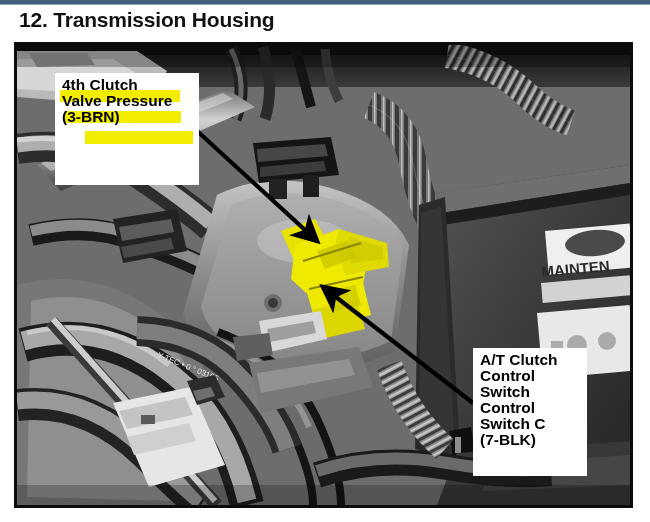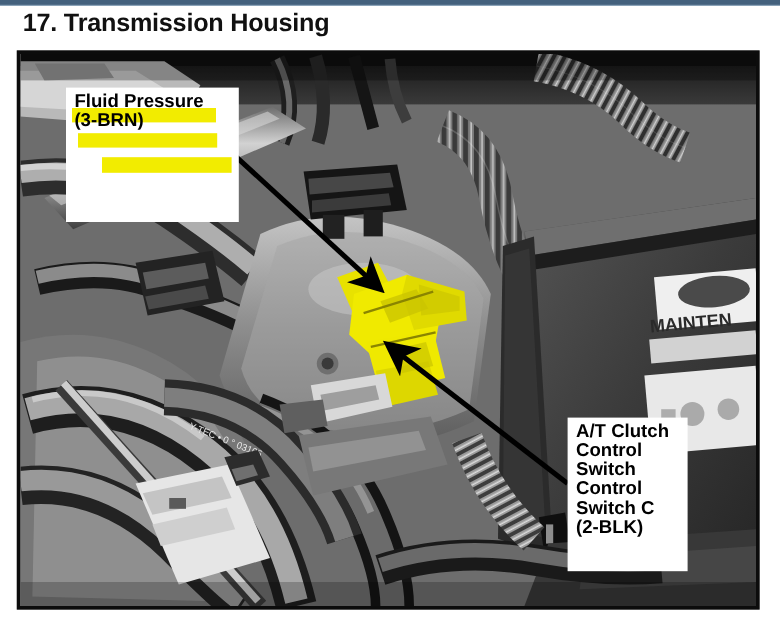--- a/index.html
+++ b/index.html
@@ -83,39 +83,39 @@
   #callout-switch {
     left: 38px;
     top: 28px;
     width: 144px;
     height: 112px;
     font-size: 15.5px;
   }
   #callout-solenoid {
     left: 456px;
     top: 303px;
-    width: 100px;
+    width: 114px;
     height: 128px;
     font-size: 15.5px;
   }
 
   
   #arrow-layer {
     position: absolute;
     inset: 0;
     z-index: 30;
     pointer-events: none;
   }
 </style>
 </head>
 <body>
 
 <div id="top-bar"></div>
 
-<div id="page-title">17. Transmission Housing</div>
+<div id="page-title">12. Transmission Housing</div>
 
 <div id="photo-frame">
 
   <div id="photo-canvas">
     <svg width="613" height="460" viewBox="0 0 613 460" xmlns="http://www.w3.org/2000/svg">
       <defs>
         <linearGradient id="gMetalV" x1="0" y1="0" x2="1" y2="0">
           <stop offset="0%" stop-color="#5b5b5b"></stop>
           <stop offset="35%" stop-color="#c9c9c9"></stop>
           <stop offset="60%" stop-color="#9a9a9a"></stop>
@@ -316,26 +316,27 @@
 
     <line x1="178" y1="84" x2="300" y2="196" stroke="#000000" stroke-width="4.2" marker-end="url(#ah)"></line>
 
     <line x1="456" y1="358" x2="306" y2="242" stroke="#000000" stroke-width="4.2" marker-end="url(#ah)"></line>
   </svg>
 
   <div class="callout" id="callout-switch">
     <span class="hl" style="left:5px;  top:17px; width:120px; height:12px;"></span>
     <span class="hl" style="left:10px; top:38px; width:116px; height:12px;"></span>
     <span class="hl" style="left:30px; top:58px; width:108px; height:13px;"></span>
-    <div class="line">Fluid Pressure</div>
+    <div class="line">4th Clutch</div>
+    <div class="line">Valve Pressure</div>
     <div class="line">(3-BRN)</div>
   </div>
 
   <div class="callout" id="callout-solenoid">
     <div class="line">A/T Clutch</div>
     <div class="line">Control</div>
     <div class="line">Switch</div>
     <div class="line">Control</div>
     <div class="line">Switch C</div>
-    <div class="line">(2-BLK)</div>
+    <div class="line">(7-BLK)</div>
   </div>
 
 </div>
 
 </body></html>

